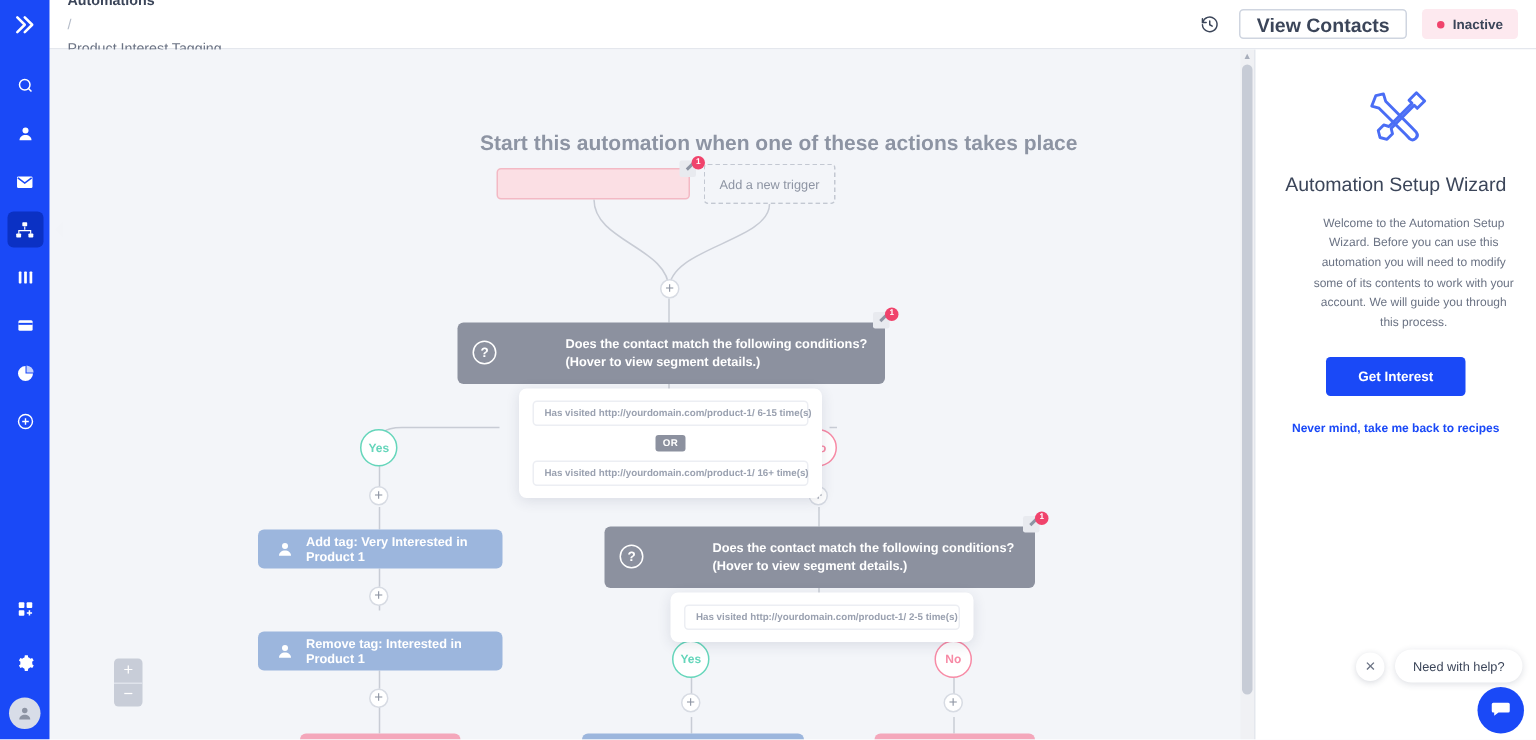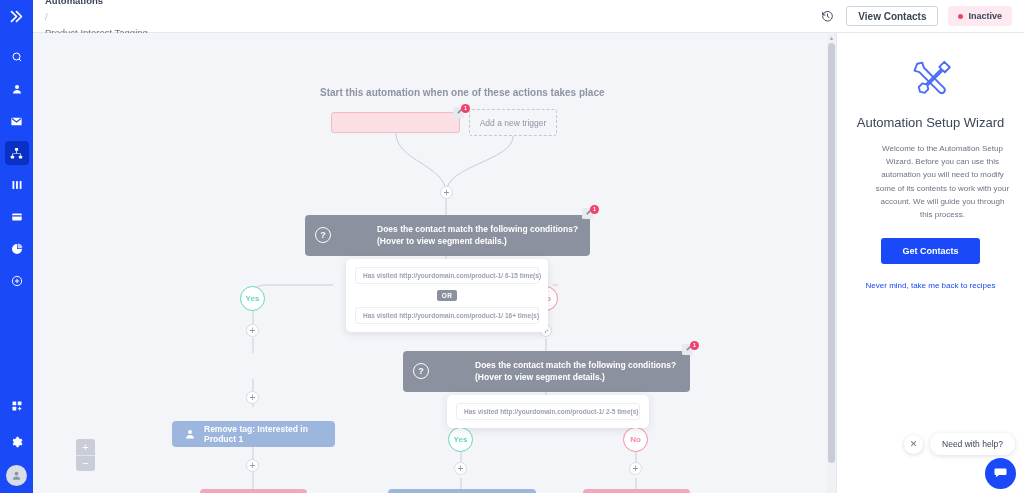--- a/index.html
+++ b/index.html
@@ -65,21 +65,21 @@
   .crumb { font-size: 9.5px; color: #4a5568; display: flex; align-items: flex-start; gap: 5px; flex-direction: column; }
   .crumb .b-root { font-weight: bold; color: #3b4559; }
   .crumb .b-sep { color: #b4bbc8; }
   .crumb .b-cur { color: #6b7384; }
   .topbar-right { margin-left: auto; display: flex; align-items: center; gap: 10px; }
   .icon-btn { width: 18px; height: 18px; display: flex; align-items: center; justify-content: center; color: #3b4559; }
   .btn-outline {
     height: 20px; padding: 0 11px;
     border: 1px solid #cfd5e0; border-radius: 3px;
     background: #fff; color: #3b4559;
-    font-size: 10px; font-weight: bold;
+    font-size: 13px; font-weight: bold;
     display: flex; align-items: center; font-family: inherit;
   }
   .badge-status {
     height: 20px; padding: 0 10px;
     background: #fde9ef; border-radius: 3px;
     display: flex; align-items: center; gap: 5px;
     font-size: 9px; font-weight: bold; color: #3b4559;
   }
   .dot { width: 5px; height: 5px; border-radius: 50%; background: #f0436c; }
 
@@ -118,21 +118,21 @@
   .zoom-ctl button {
     width: 19px; height: 16px; border: 0; background: transparent;
     color: #fff; font-size: 11px; line-height: 1; cursor: pointer;
     font-family: inherit;
   }
   .zoom-ctl button + button { border-top: 1px solid #dfe3eb; }
   .svg-links { position: absolute; left: 0; top: 0; width: 840px; height: 493px; overflow: visible; }
 
   .head-text {
     position: absolute; left: 287px; top: 54px;
-    font-size: 10px; font-weight: bold; color: #8d94a3;
+    font-size: 14px; font-weight: bold; color: #8d94a3;
     white-space: nowrap;
   }
 
   .trigger-box {
     position: absolute; left: 298px; top: 79px;
     width: 129px; height: 21px;
     background: #fbdfe4; border: 1px solid #f3b9c4; border-radius: 3px;
   }
   .add-trigger {
     position: absolute; left: 436px; top: 76px;
@@ -229,21 +229,21 @@
     position: relative;
   }
   .wiz-icon { width: 44px; height: 44px; margin-bottom: 16px; }
   .wiz-title { font-size: 13px; color: #3b4559; margin-bottom: 12px; font-weight: normal; }
   .wiz-body { font-size: 8px; color: #6b7384; line-height: 1.65; margin-bottom: 17px; margin-left: 24px; }
   .wiz-cta {
     background: #1a49f7; color: #fff; border: 0; border-radius: 3px;
     padding: 8px 21px; font-size: 9px; font-weight: bold;
     font-family: inherit; cursor: pointer; margin-bottom: 17px;
   }
-  .wiz-link { font-size: 8px; color: #1a49f7; font-weight: normal; text-decoration: none; cursor: pointer; }
+  .wiz-link { font-size: 8px; color: #1a49f7; font-weight: bold; text-decoration: none; cursor: pointer; }
 
   
   .help-wrap {
     position: absolute; right: 9px; bottom: 38px;
     display: flex; align-items: center; gap: 7px; z-index: 40;
   }
   .help-close {
     width: 19px; height: 19px; border-radius: 50%;
     background: #ffffff; box-shadow: 0 1px 4px rgba(40,50,80,.18);
     display: flex; align-items: center; justify-content: center;
@@ -436,20 +436,29 @@
             <div class="tt-or">OR</div>
             <div class="tt-row">Has visited http://yourdomain.com/product-1/ 16+ time(s)</div>
           </div>
 
           <div class="branch yes" style="left:207px; top:253px;">Yes</div>
           <div class="branch no" style="left:500px; top:253px;">No</div>
 
           <div class="plus" style="left:213px; top:291px;">+</div>
           <div class="plus" style="left:506px; top:291px;">+</div>
 
+          <div class="act-node act-tag" style="left:139px; top:320px; width:163px;">
+            <span class="act-ico">
+              <svg width="12" height="12" viewBox="0 0 24 24" fill="#fff">
+                  <circle cx="12" cy="8" r="4"></circle>
+                  <path d="M4 21c0-4.4 3.6-7 8-7s8 2.6 8 7z"></path>
+                </svg>
+            </span>
+            <span>Add tag: Very Interested in Product 1</span>
+          </div>
 
           <div class="plus" style="left:213px; top:358px;">+</div>
 
           <div class="act-node act-tag" style="left:139px; top:388px; width:163px;">
             <span class="act-ico">
               <svg width="12" height="12" viewBox="0 0 24 24" fill="#fff">
                   <circle cx="12" cy="8" r="4"></circle>
                   <path d="M4 21c0-4.4 3.6-7 8-7s8 2.6 8 7z"></path>
                 </svg>
             </span>
@@ -507,21 +516,21 @@
 
       <aside class="wizard">
         <div class="wiz-icon">
           <svg width="44" height="44" viewBox="0 0 48 48" fill="none" stroke="#4a6df5" stroke-width="2.1" stroke-linecap="round" stroke-linejoin="round">
             <path d="M9 9.5l5.5-1.2 1.6 5.3 19 19.2 3.3 3.4a3.4 3.4 0 0 1-4.7 4.8l-3.2-3.3-19.2-19-5.3-1.6z"></path>
             <path d="M38.5 7.5l-5.4 5.4 2.2 2.2-16.8 16.9-3.8-1.1-4 4 1.3 5.1 5.1 1.3 4-4-1-3.9L36.9 16.6l2.2 2.2 5.4-5.4z"></path>
           </svg>
         </div>
         <h2 class="wiz-title">Automation Setup Wizard</h2>
         <p class="wiz-body">Welcome to the Automation Setup Wizard. Before you can use this automation you will need to modify some of its contents to work with your account. We will guide you through this process.</p>
-        <button class="wiz-cta">Get Contacts</button>
+        <button class="wiz-cta">Get Interest</button>
         <a class="wiz-link">Never mind, take me back to recipes</a>
       </aside>
 
     </div>
   </div>
 
   <div class="help-wrap">
     <button class="help-close">✕</button>
     <div class="help-bubble">Need with help?</div>
   </div>

